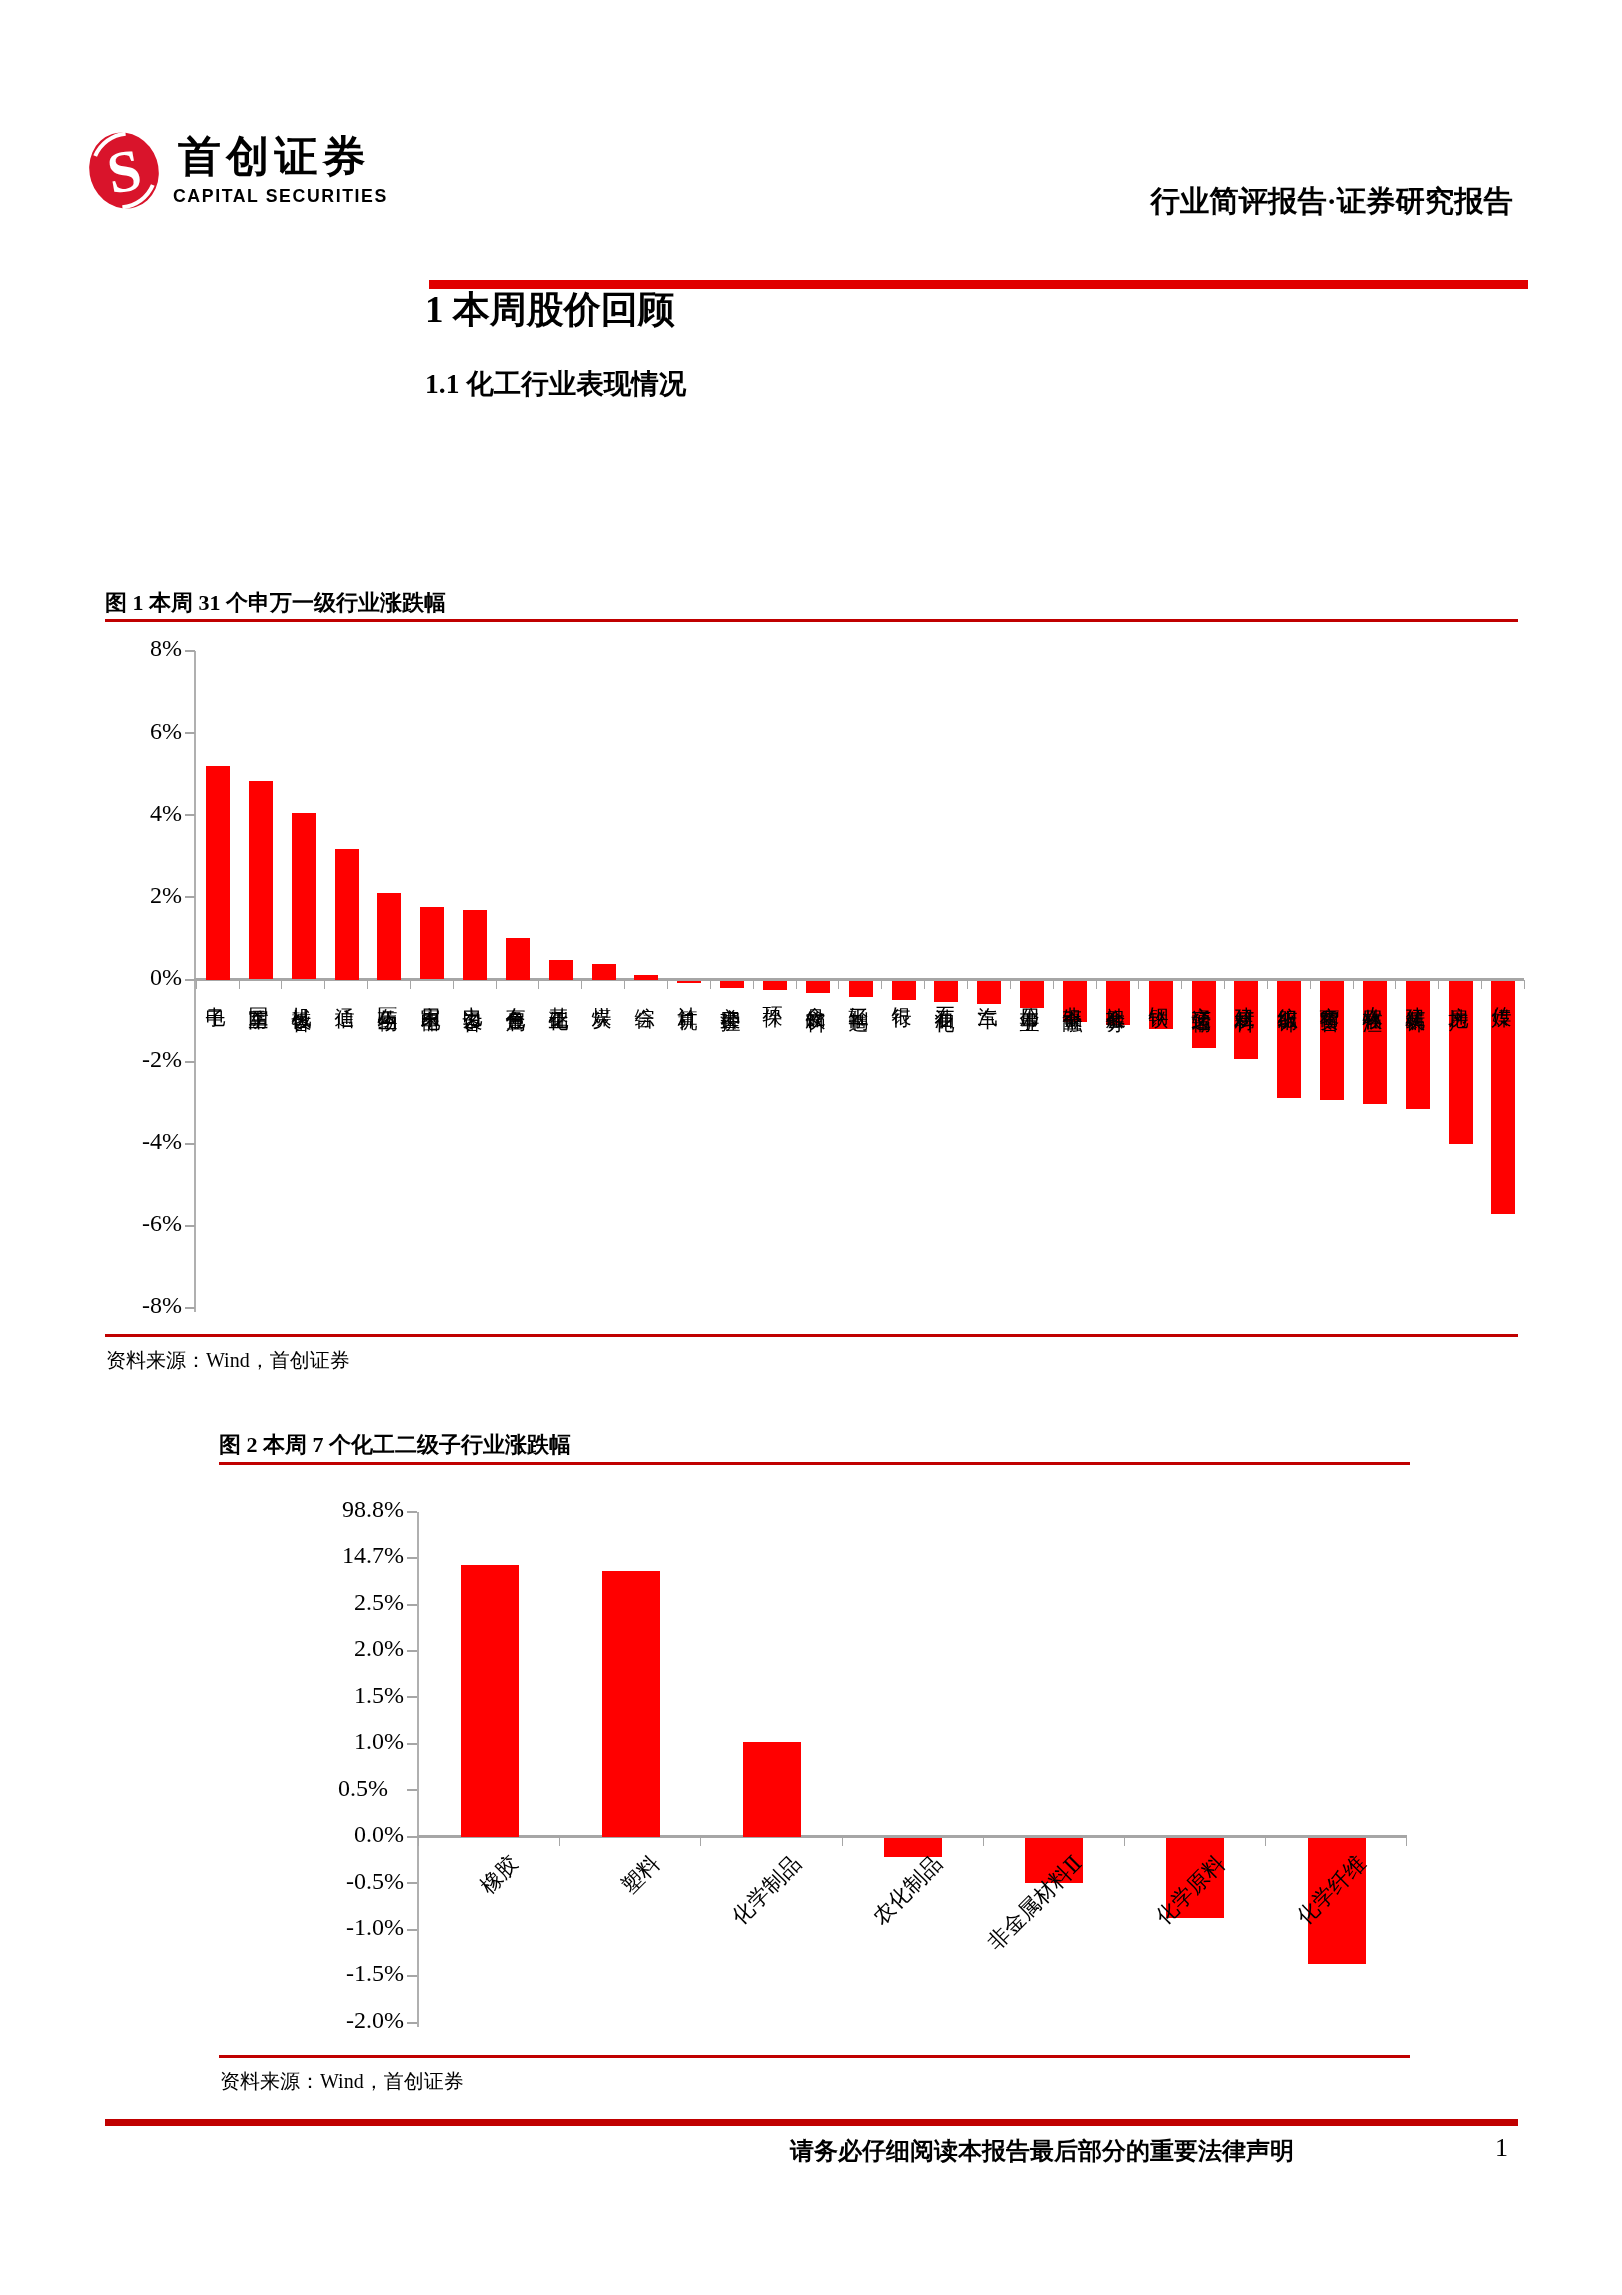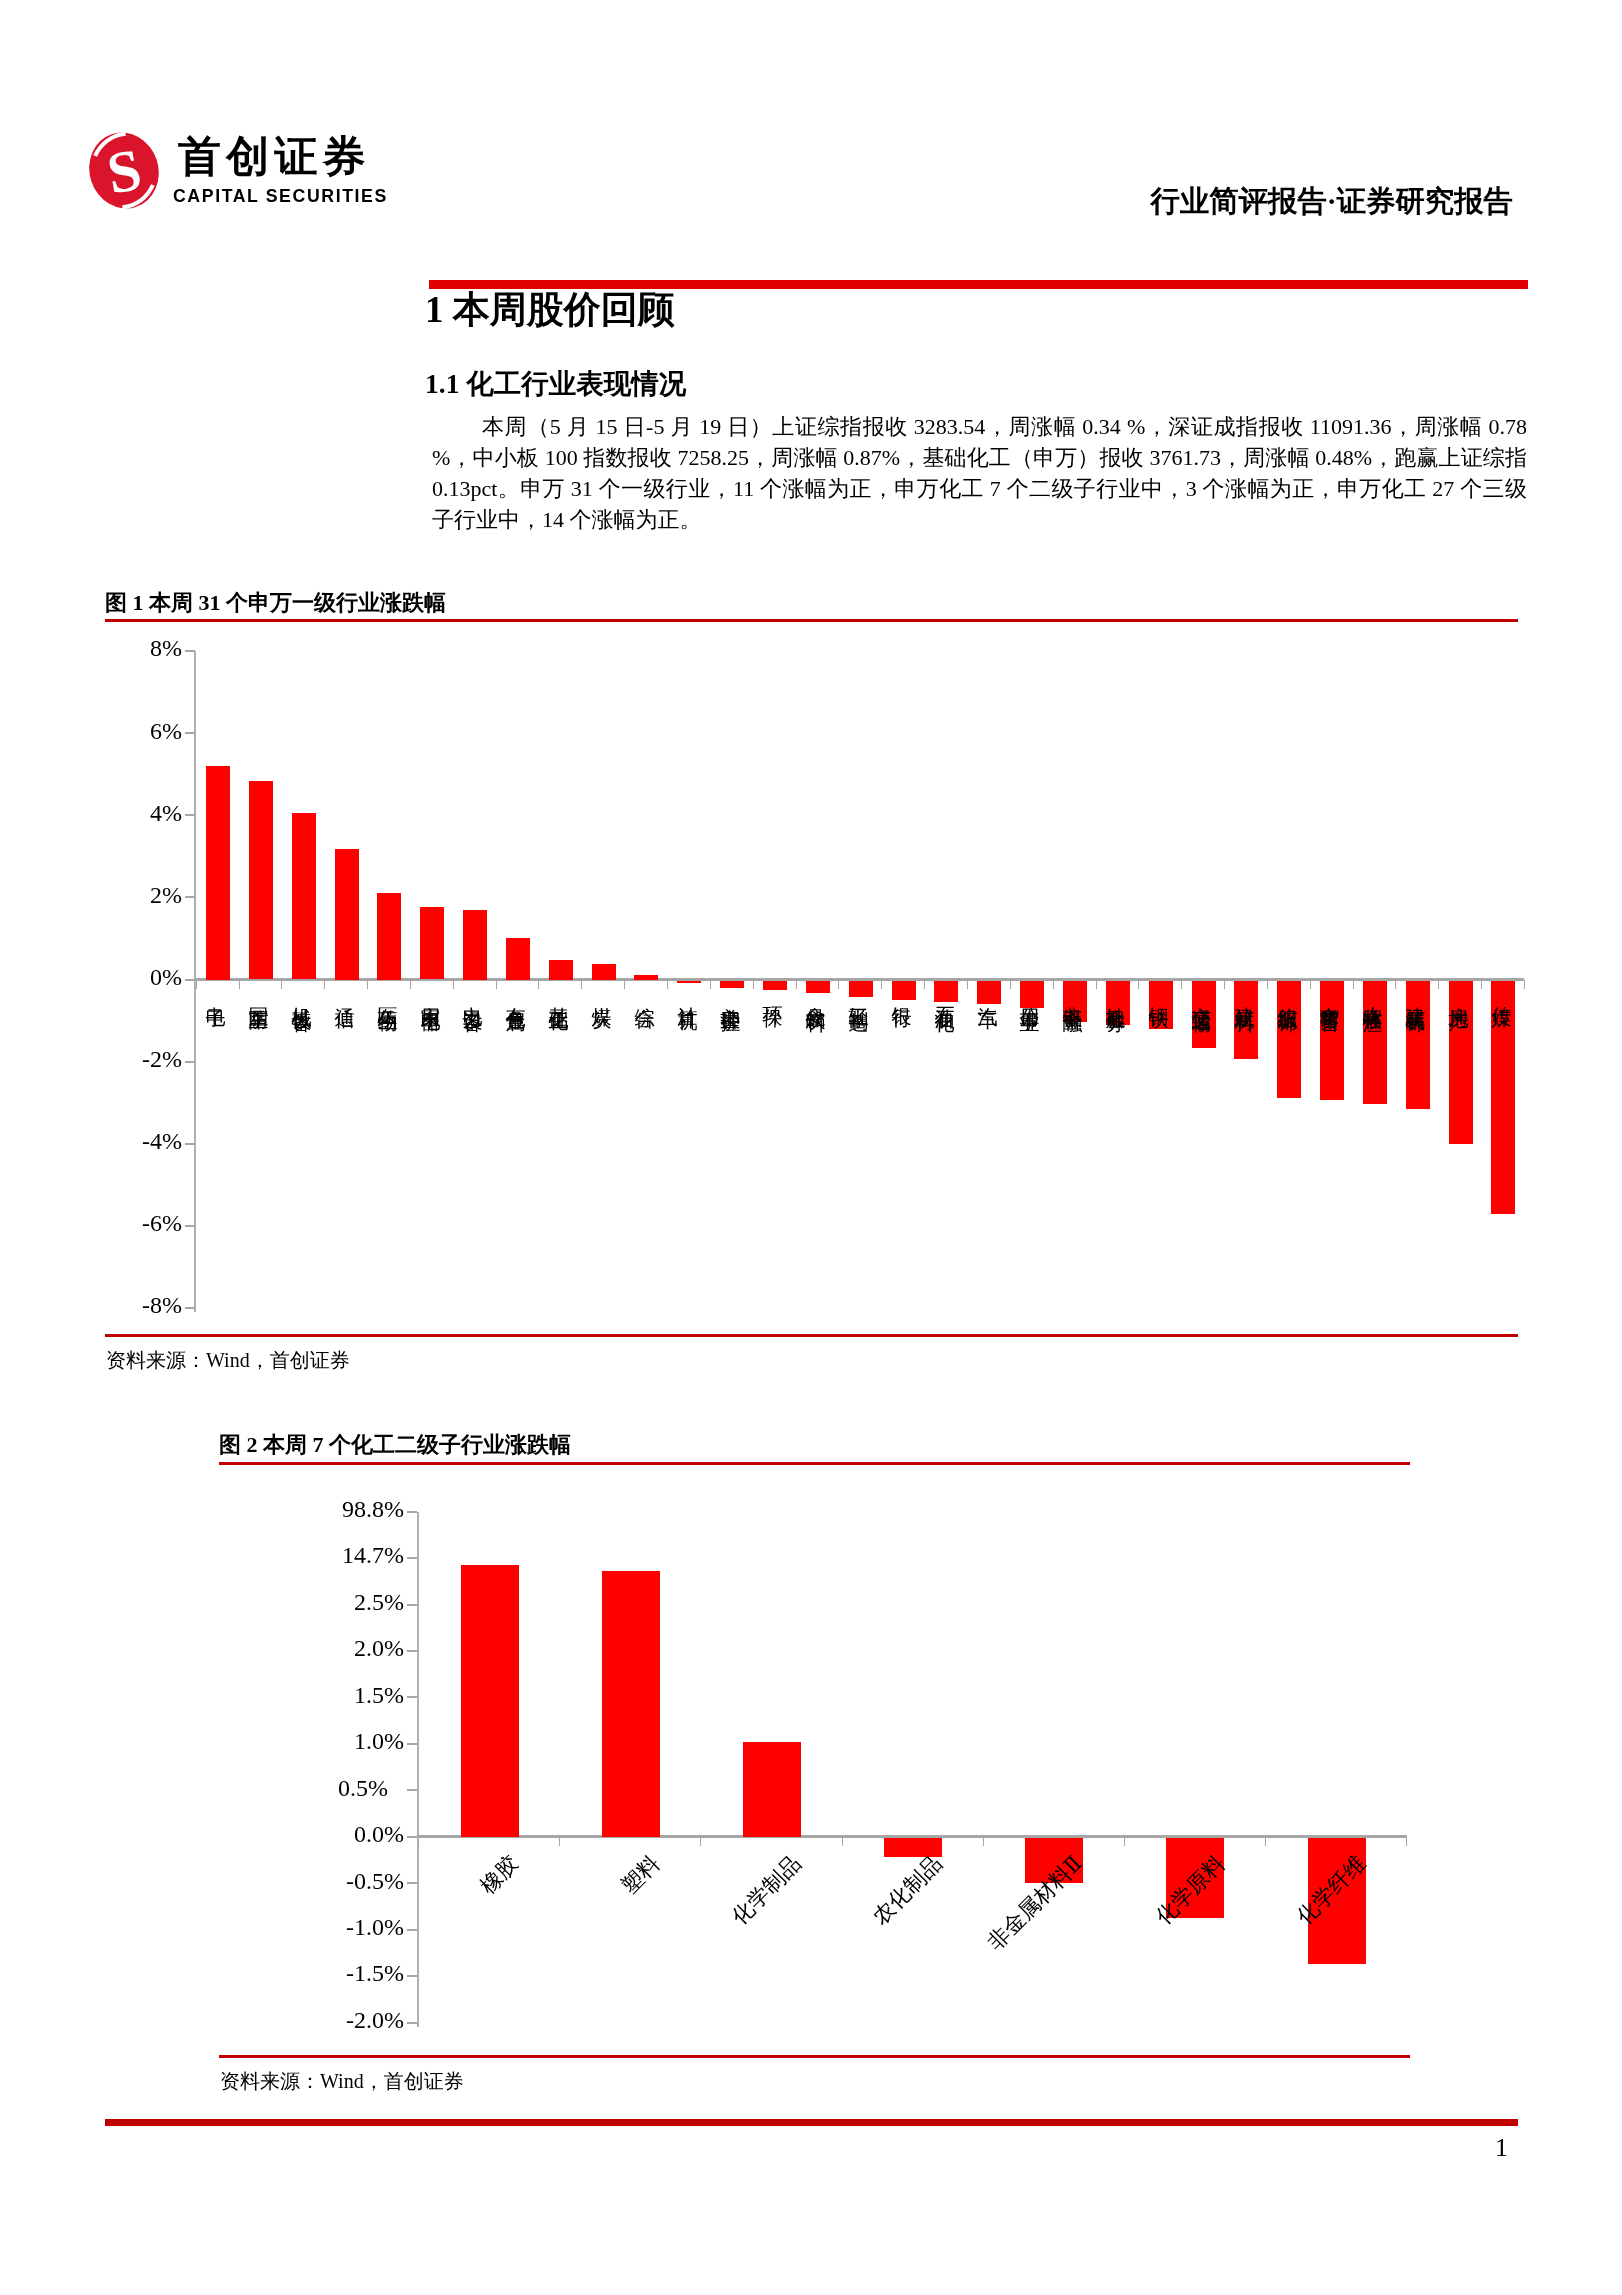--- a/index.html
+++ b/index.html
@@ -59,21 +59,20 @@
     <path d="M86 68 A 46 46 0 0 1 48 96" stroke="#ffffff" stroke-width="5" fill="none"></path>
     <text x="50" y="76" font-size="74" font-weight="bold" fill="#ffffff" text-anchor="middle" font-family="'Liberation Serif','DejaVu Serif',serif" transform="rotate(-10 50 50)">S</text>
   </svg>
   <div id="logo-cn" class="abs">首创证券</div>
   <div id="logo-en" class="abs">CAPITAL SECURITIES</div>
   <div id="report-type" class="abs">行业简评报告·证券研究报告</div>
   <div id="header-rule" class="abs"></div>
 
   <div id="h1" class="abs">1 本周股价回顾</div>
   <div id="h2" class="abs">1.1 化工行业表现情况</div>
-  <div id="para" class="abs">本周（5 月 15 日-5 月 19 日）上证综指报收 3283.54，周涨幅 0.34 %，深证成指报收 11091.36，周涨幅 0.78 %，中小板 100 指数报收 7258.25，周涨幅 0.87%，基础化工（申万）报收 3761.73，周涨幅 0.48%，跑赢上证综指 0.13pct。申万 31 个一级行业，11 个涨幅为正，申万化工 7 个二级子行业中，3 个涨幅为正，申万化工 27 个三级子行业中，14 个涨幅为正。</div>
 
   <div id="fig1-title" class="abs fig-title">图 1 本周 31 个申万一级行业涨跌幅</div>
   <div id="fig1-rule" class="abs fig-rule"></div>
   <div id="chart1" class="abs chart">
       <div class="axis-line" style="left: 194px; top: 651px; width: 2px; height: 661px;"></div>
       <div class="zero-line" style="left: 194px; top: 978px; width: 1330px; height: 2.6px;"></div>
       <div class="tickmark" style="left: 185px; top: 650px; width: 9.8px; height: 2px;"></div>
       <div class="ytick-label" style="left: 84px; top: 635px;">8%</div>
       <div class="tickmark" style="left: 185px; top: 732px; width: 9.8px; height: 2px;"></div>
       <div class="ytick-label" style="left: 84px; top: 718px;">6%</div>
@@ -252,16 +251,17 @@
       </div>
       <div class="bar" title="化学纤维" style="left: 1308px; top: 1838px; width: 58px; height: 126px; background: rgb(255, 0, 0);"></div>
       <div class="cat-anchor" style="left: 1351px; top: 1849px;">
         <span class="cat-label-r">化学纤维</span>
       </div>
     </div>
   <div id="fig2-close" class="abs fig-close"></div>
   <div id="fig2-source" class="abs fig-source">资料来源：Wind，首创证券</div>
 
   <div id="footer-rule" class="abs"></div>
+  <div id="footer-text" class="abs">请务必仔细阅读本报告最后部分的重要法律声明</div>
   <div id="page-num" class="abs">1</div>
 
 </div>
 
 
 </body></html>

